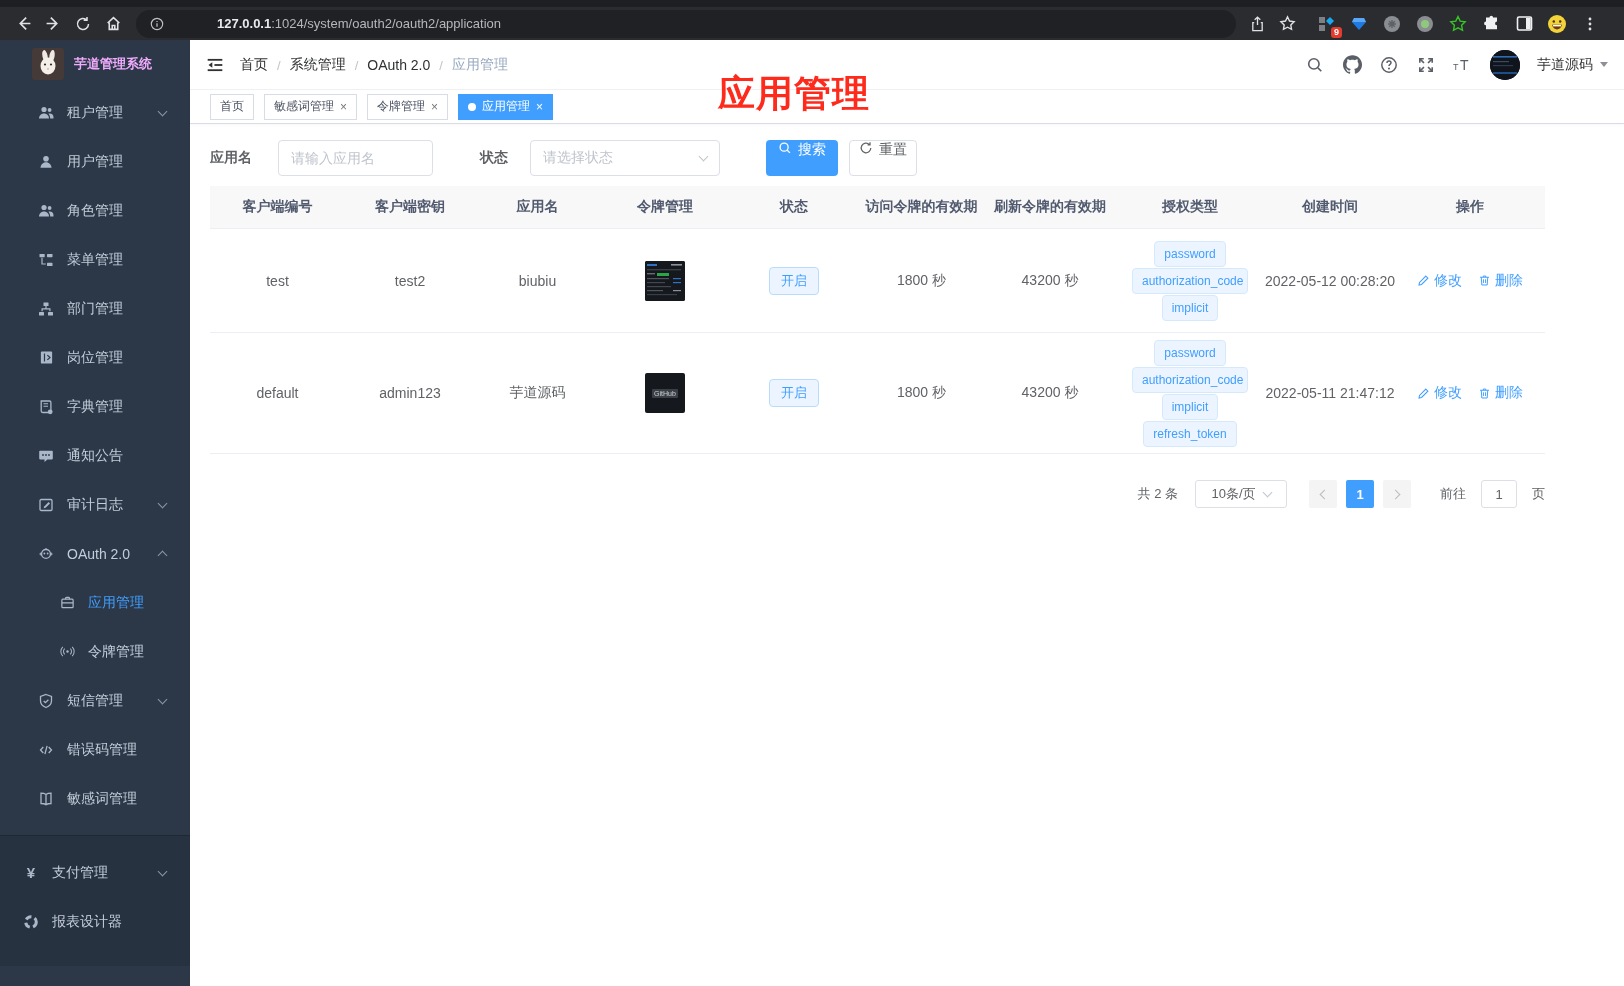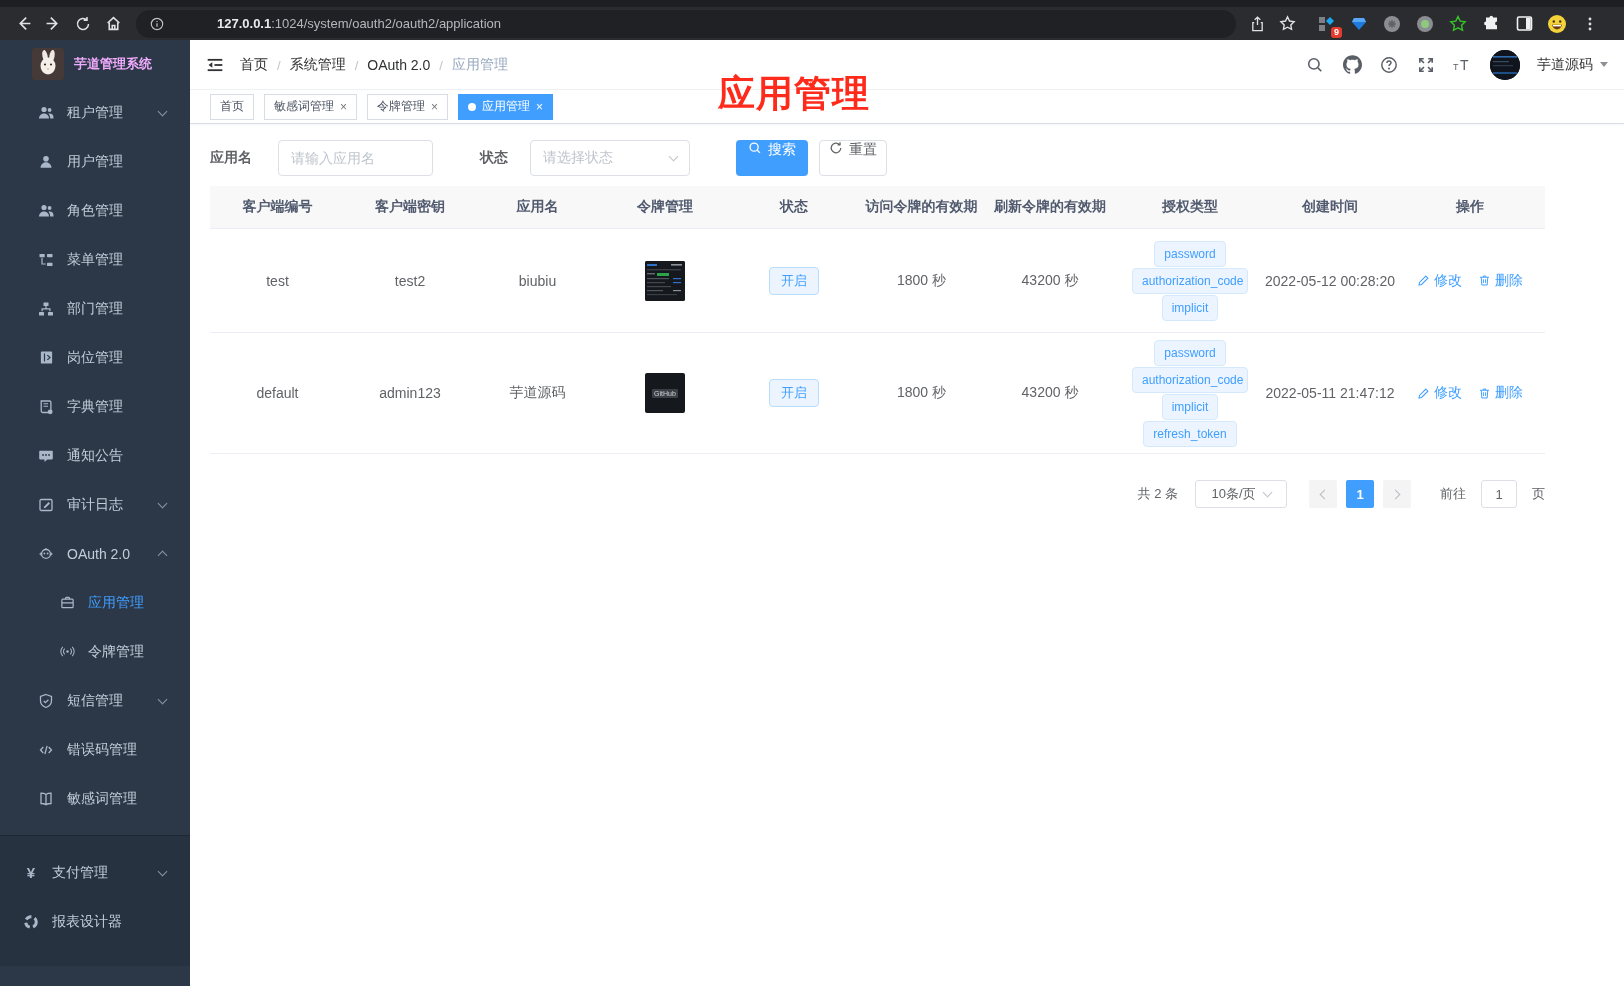--- a/index.html
+++ b/index.html
@@ -52,21 +52,21 @@
   .tag-tab.active .x { color:#fff; }
   .tag-tab.active::before { content:""; width:8px; height:8px; border-radius:50%; background:#fff; }
 
   .annotation { position:absolute; left:528px; top:29px; font-size:37px; font-weight:700; color:#fe2a1b; letter-spacing:1px; pointer-events:none; }
 
   .content { padding:16px 79px 0 20px; }
   .filter-row { display:flex; align-items:center; height:36px; }
   .f-label { font-size:14px; color:#606266; font-weight:700; }
   .f-input { width:155px; height:36px; border:1px solid #dcdfe6; border-radius:4px; margin-left:26px; padding:15px 12px; font-size:14px; color:#606266; outline:none; }
   .f-input::placeholder { color:#bfc4cc; }
-  .f-select { width:160px; height:36px; border:1px solid #dcdfe6; border-radius:4px; margin-left:22px; display:flex; align-items:center; justify-content:space-between; padding:0 12px; cursor:pointer; }
+  .f-select { width:190px; height:36px; border:1px solid #dcdfe6; border-radius:4px; margin-left:22px; display:flex; align-items:center; justify-content:space-between; padding:0 12px; cursor:pointer; }
   .f-select .ph { font-size:14px; color:#bfc4cc; }
   .schev { width:7px; height:7px; border-right:1.4px solid #c0c4cc; border-bottom:1.4px solid #c0c4cc; transform:rotate(45deg); margin-top:-3px; }
   .btn { height:36px; border-radius:4px; display:flex; align-items:flex-start; justify-content:center; gap:6px; font-size:14px; cursor:pointer; border:1px solid transparent; }
   .btn-search { background:#409eff; color:#fff; width:72px; margin-left:46px; }
   .btn-reset { background:#fff; color:#606266; border-color:#dcdfe6; width:68px; margin-left:11px; }
   .toolbar-row { margin-top:14px; display:flex; align-items:center; }
   .btn-add { height:28px; width:68px; background:#ecf5ff; border:1px solid #b3d8ff; color:#409eff; font-size:13px; border-radius:4px; display:flex; align-items:center; justify-content:center; gap:5px; cursor:pointer; }
   .circle-btns { margin-left:auto; display:flex; gap:14px; }
   .cbtn { width:23px; height:23px; border-radius:50%; border:1px solid #e2e5ea; display:flex; align-items:center; justify-content:center; color:#8d939c; cursor:pointer; }
 

